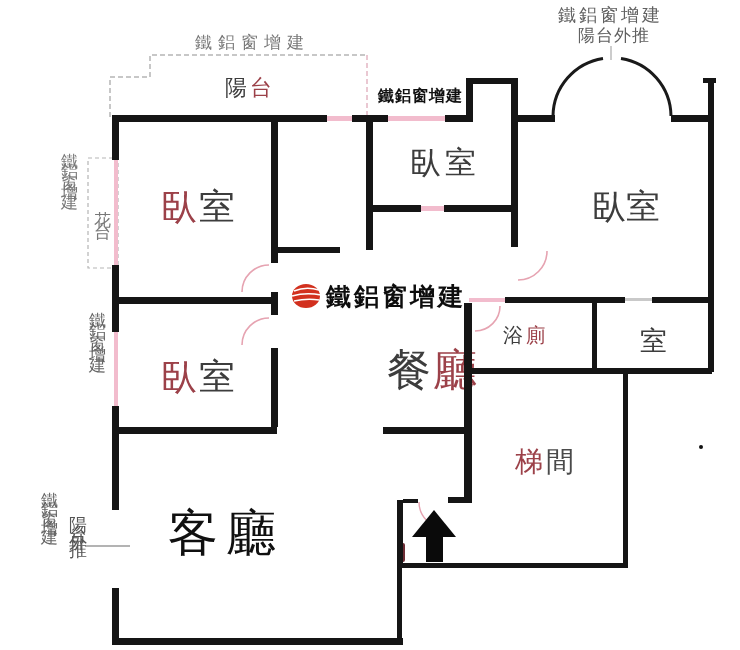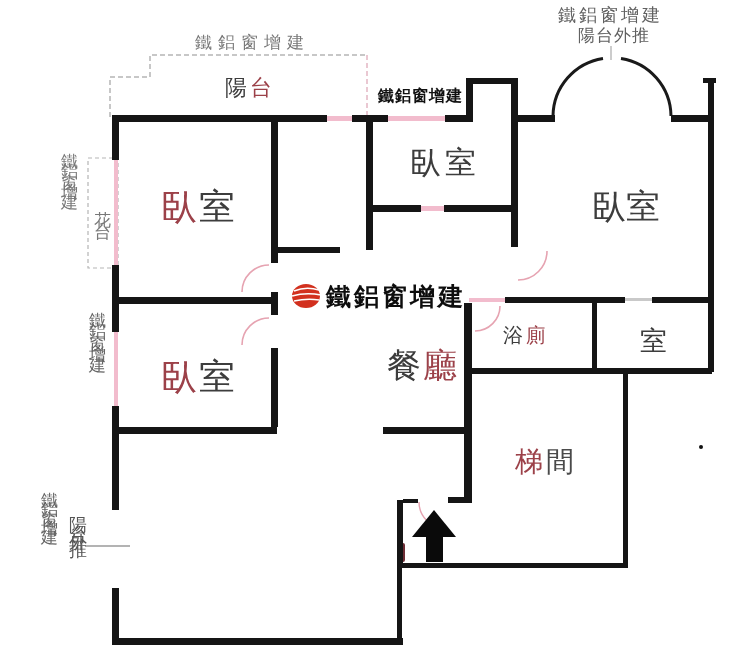--- a/index.html
+++ b/index.html
@@ -77,34 +77,37 @@
 
   <div class="lbl dark" style="left:592px;top:189px;font-size:34px;letter-spacing:0px;">
     <span>臥</span><span>室</span>
   </div>
 
   <div class="lbl" style="left:161px;top:359px;font-size:36px;letter-spacing:2px;">
     <span class="red">臥</span><span class="dark">室</span>
   </div>
 
 
-  <div class="lbl" style="left:387px;top:348px;font-size:34px;letter-spacing:2px;">
+  <div class="lbl" style="left:387px;top:348px;font-size:44px;letter-spacing:2px;">
     <span class="dark">餐</span><span class="red">廳</span>
   </div>
 
   <div class="lbl" style="left:503px;top:325px;font-size:20px;letter-spacing:3px;">
     <span class="dark">浴</span><span class="red">廁</span>
   </div>
 
   <div class="lbl dark" style="left:640px;top:327px;font-size:27px;">室</div>
 
   <div class="lbl" style="left:515px;top:448px;font-size:28px;letter-spacing:3px;">
     <span class="red">梯</span><span style="color:#4a4a4a;">間</span>
   </div>
 
+  <div class="lbl black" style="left:168px;top:508px;font-size:50px;letter-spacing:8px;">
+    <span>客</span><span>廳</span>
+  </div>
 
   <svg class="overlay" width="34" height="30" style="left:290px;top:282px;" viewBox="0 0 34 30">
     <ellipse cx="16" cy="14" rx="14" ry="12" fill="#d2301e"></ellipse>
     <path d="M 4,9  Q 16,4 29,8" fill="none" stroke="#fff" stroke-width="1.6"></path>
     <path d="M 2,14 Q 16,10 31,13" fill="none" stroke="#fff" stroke-width="1.6"></path>
     <path d="M 4,19 Q 17,16 29,18" fill="none" stroke="#fff" stroke-width="1.6"></path>
   </svg>
   <div class="logo-text" style="left: 326px; top: 284px;">鐵鋁窗增建</div>
 
   <div class="arrow-head"></div>

